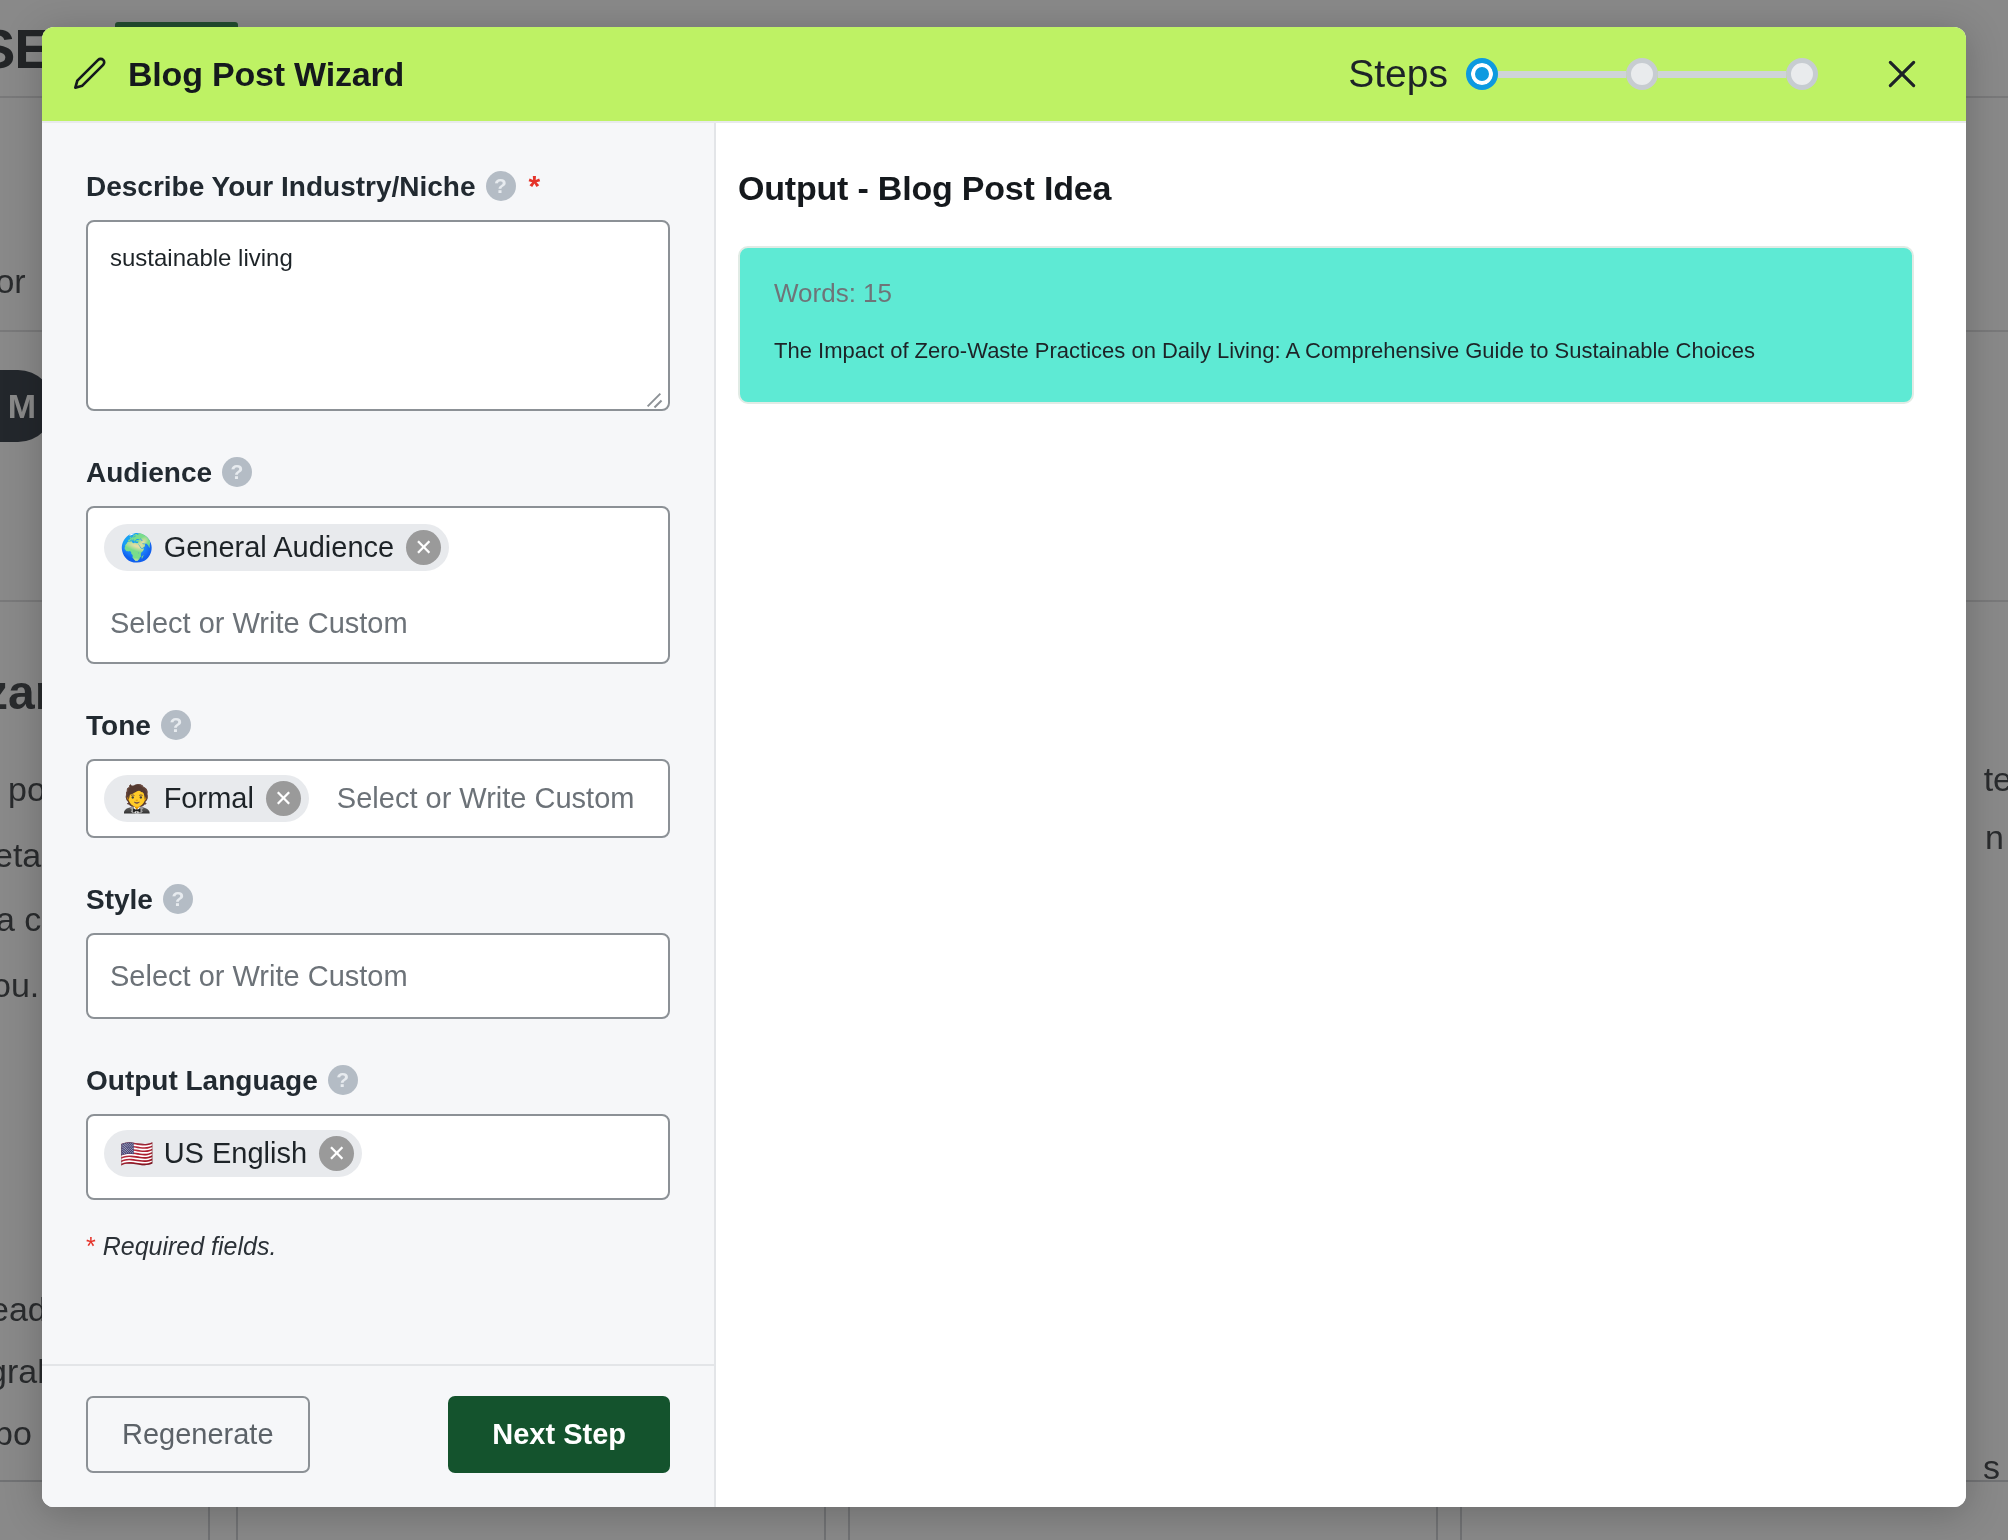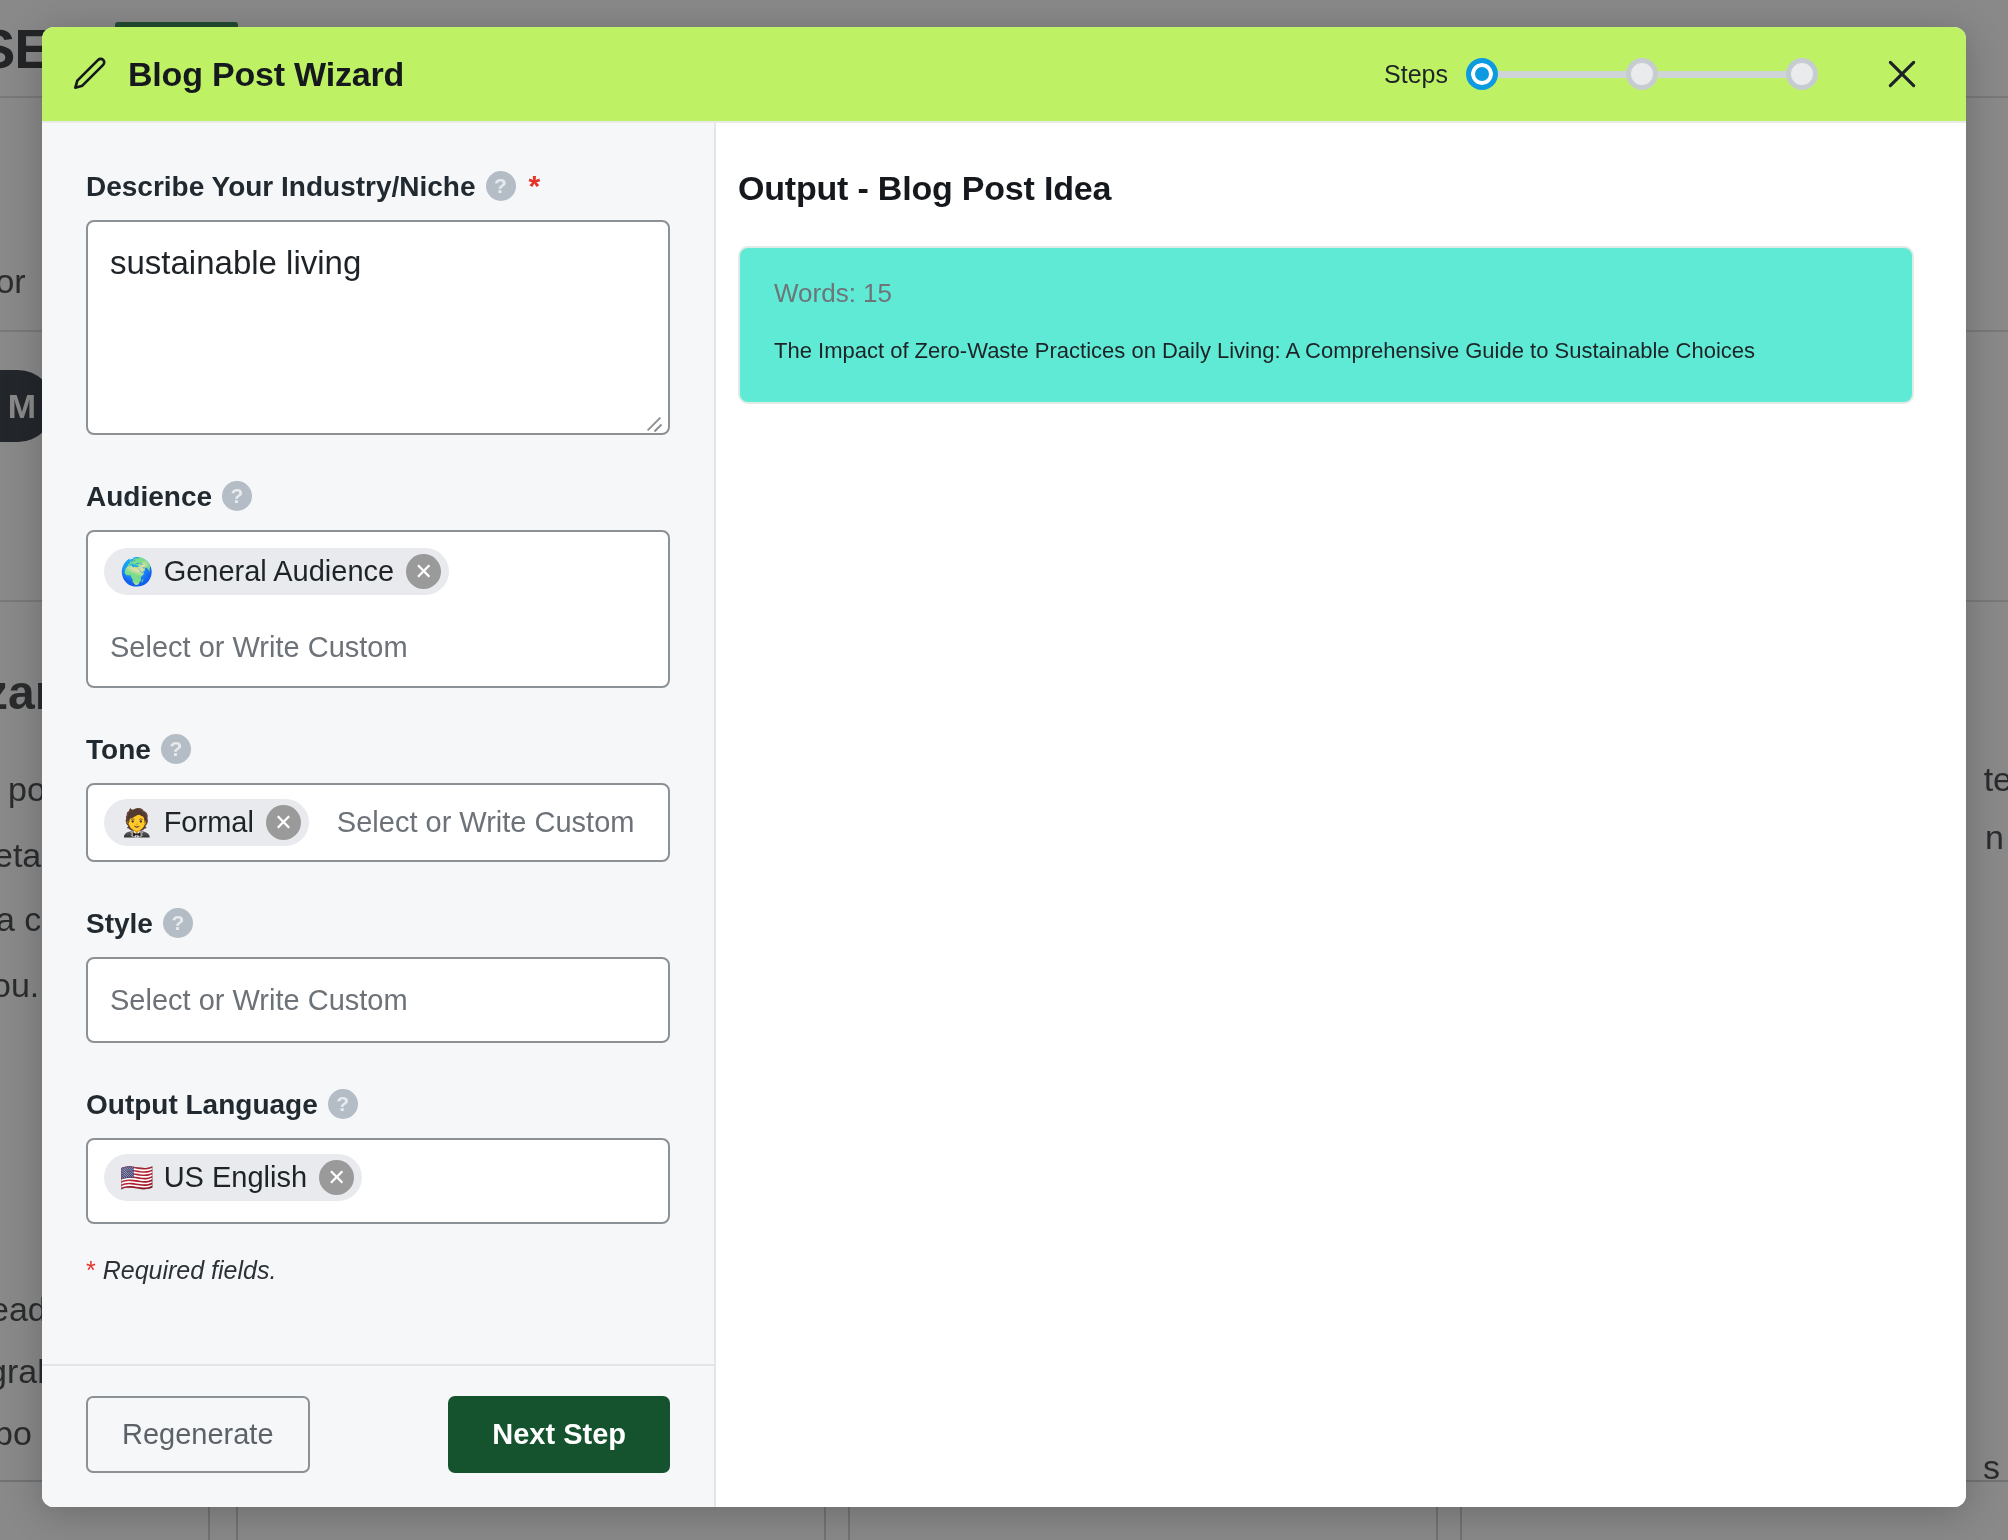--- a/index.html
+++ b/index.html
@@ -131,21 +131,21 @@
     color: #15191d;
     margin-left: 18px;
     letter-spacing: -0.2px;
   }
   .header-right {
     margin-left: auto;
     display: flex;
     align-items: center;
   }
   .steps-label {
-    font-size: 25px;
+    font-size: 39px;
     color: #1d2327;
     margin-right: 18px;
     text-align: right;
   }
   .steps-track {
     display: flex;
     align-items: center;
   }
   .step-dot {
     width: 32px;
@@ -221,26 +221,26 @@
   }
   .req-star {
     color: #e5332a;
     font-size: 30px;
     font-weight: 700;
     margin-left: 13px;
     line-height: 1;
   }
   .textarea-box {
     width: 100%;
-    height: 215px;
+    height: 191px;
     background: #ffffff;
     border: 2px solid #8c9196;
     border-radius: 8px;
     padding: 22px 22px;
-    font-size: 33px;
+    font-size: 24px;
     color: #1d2327;
     position: relative;
     overflow: hidden;
   }
   .resize-grip {
     position: absolute;
     right: 5px;
     bottom: 4px;
     width: 18px;
     height: 18px;

